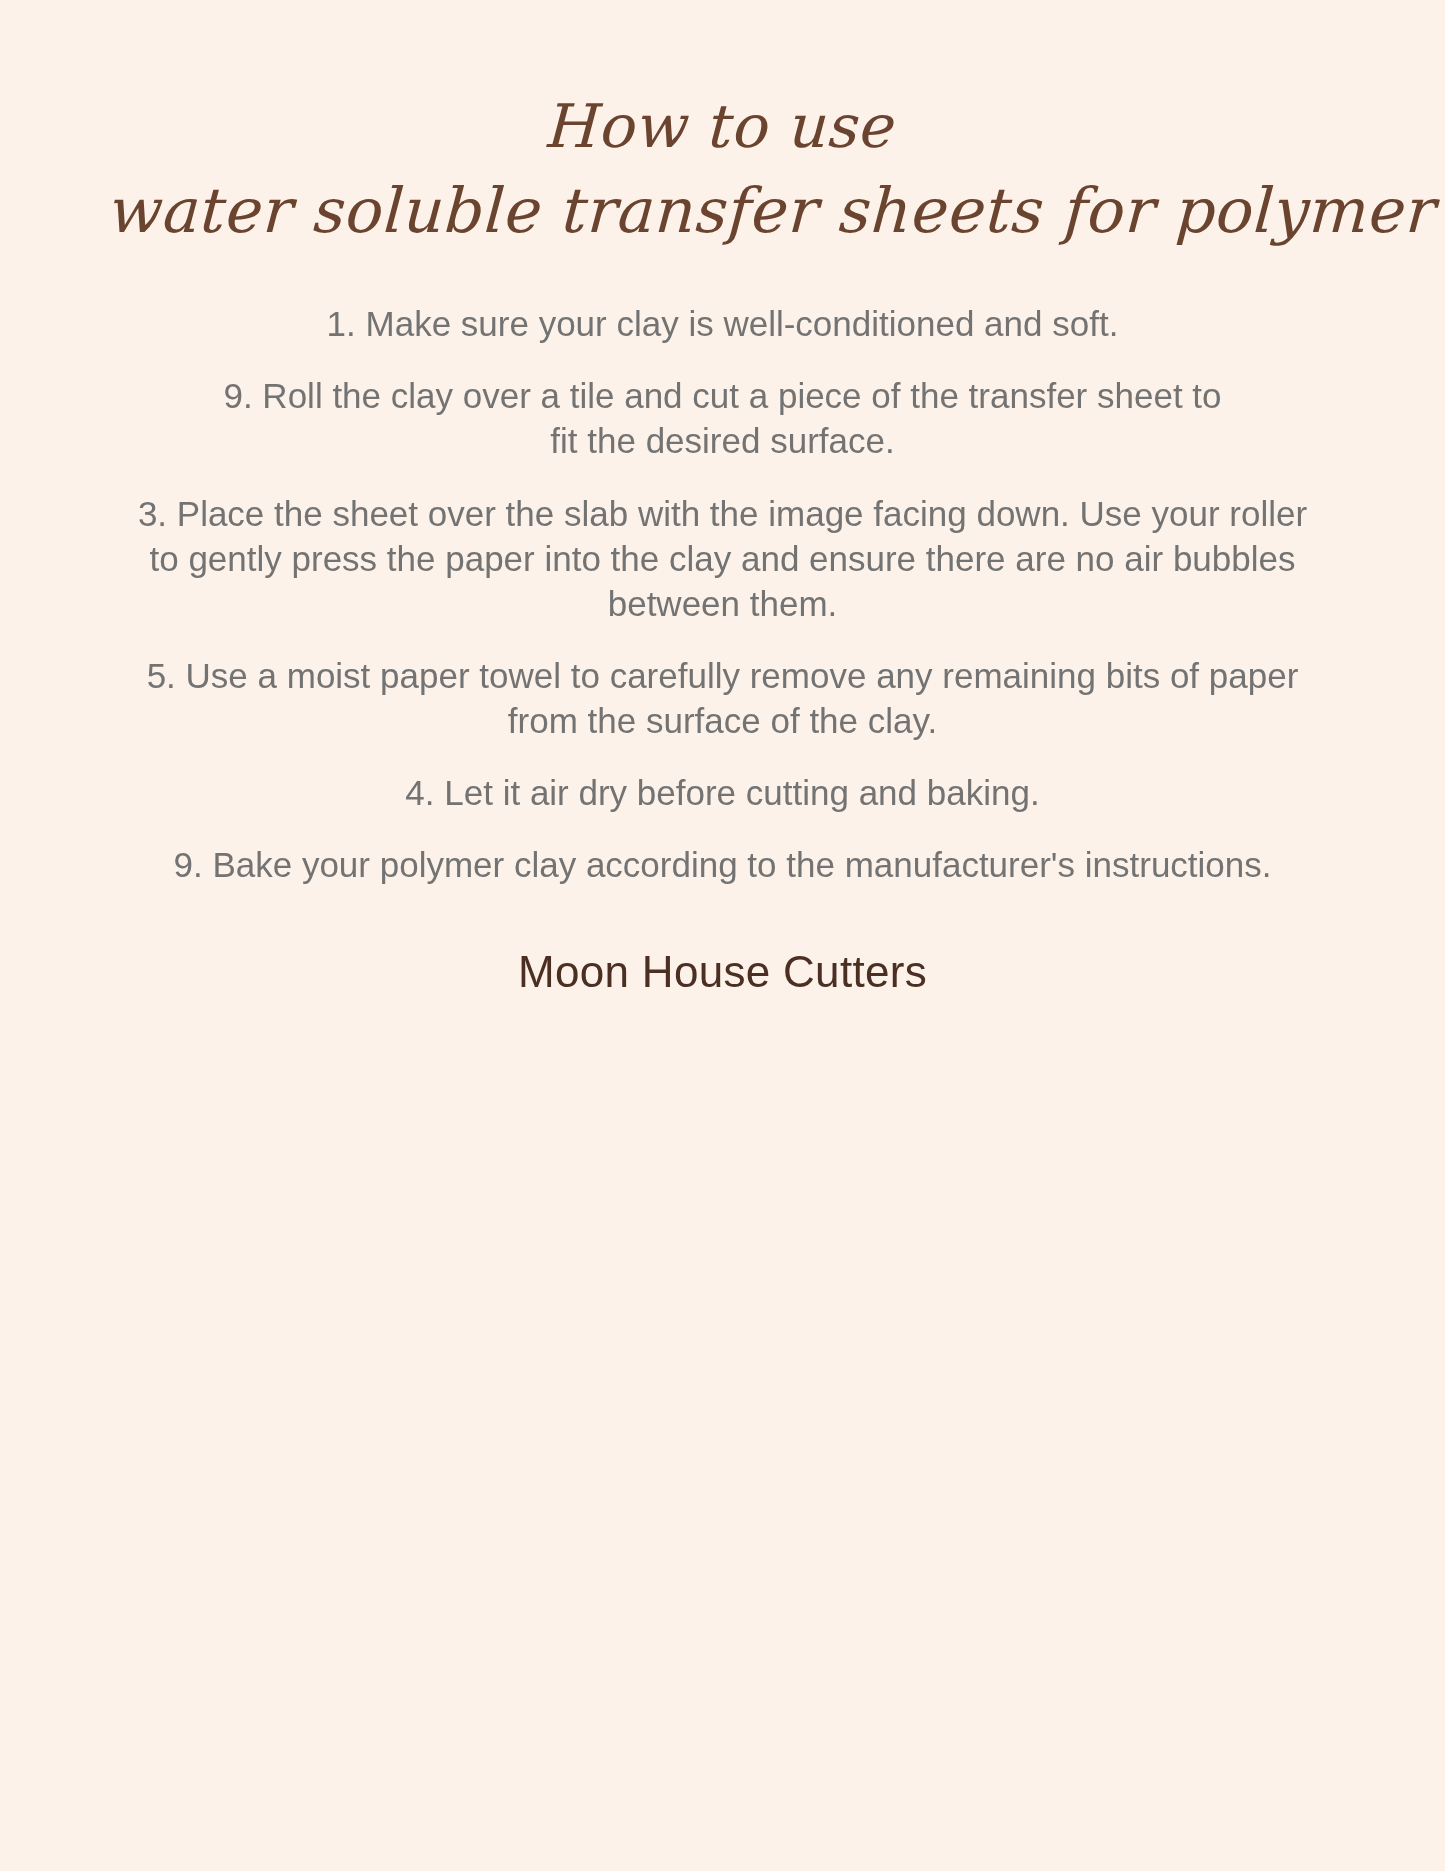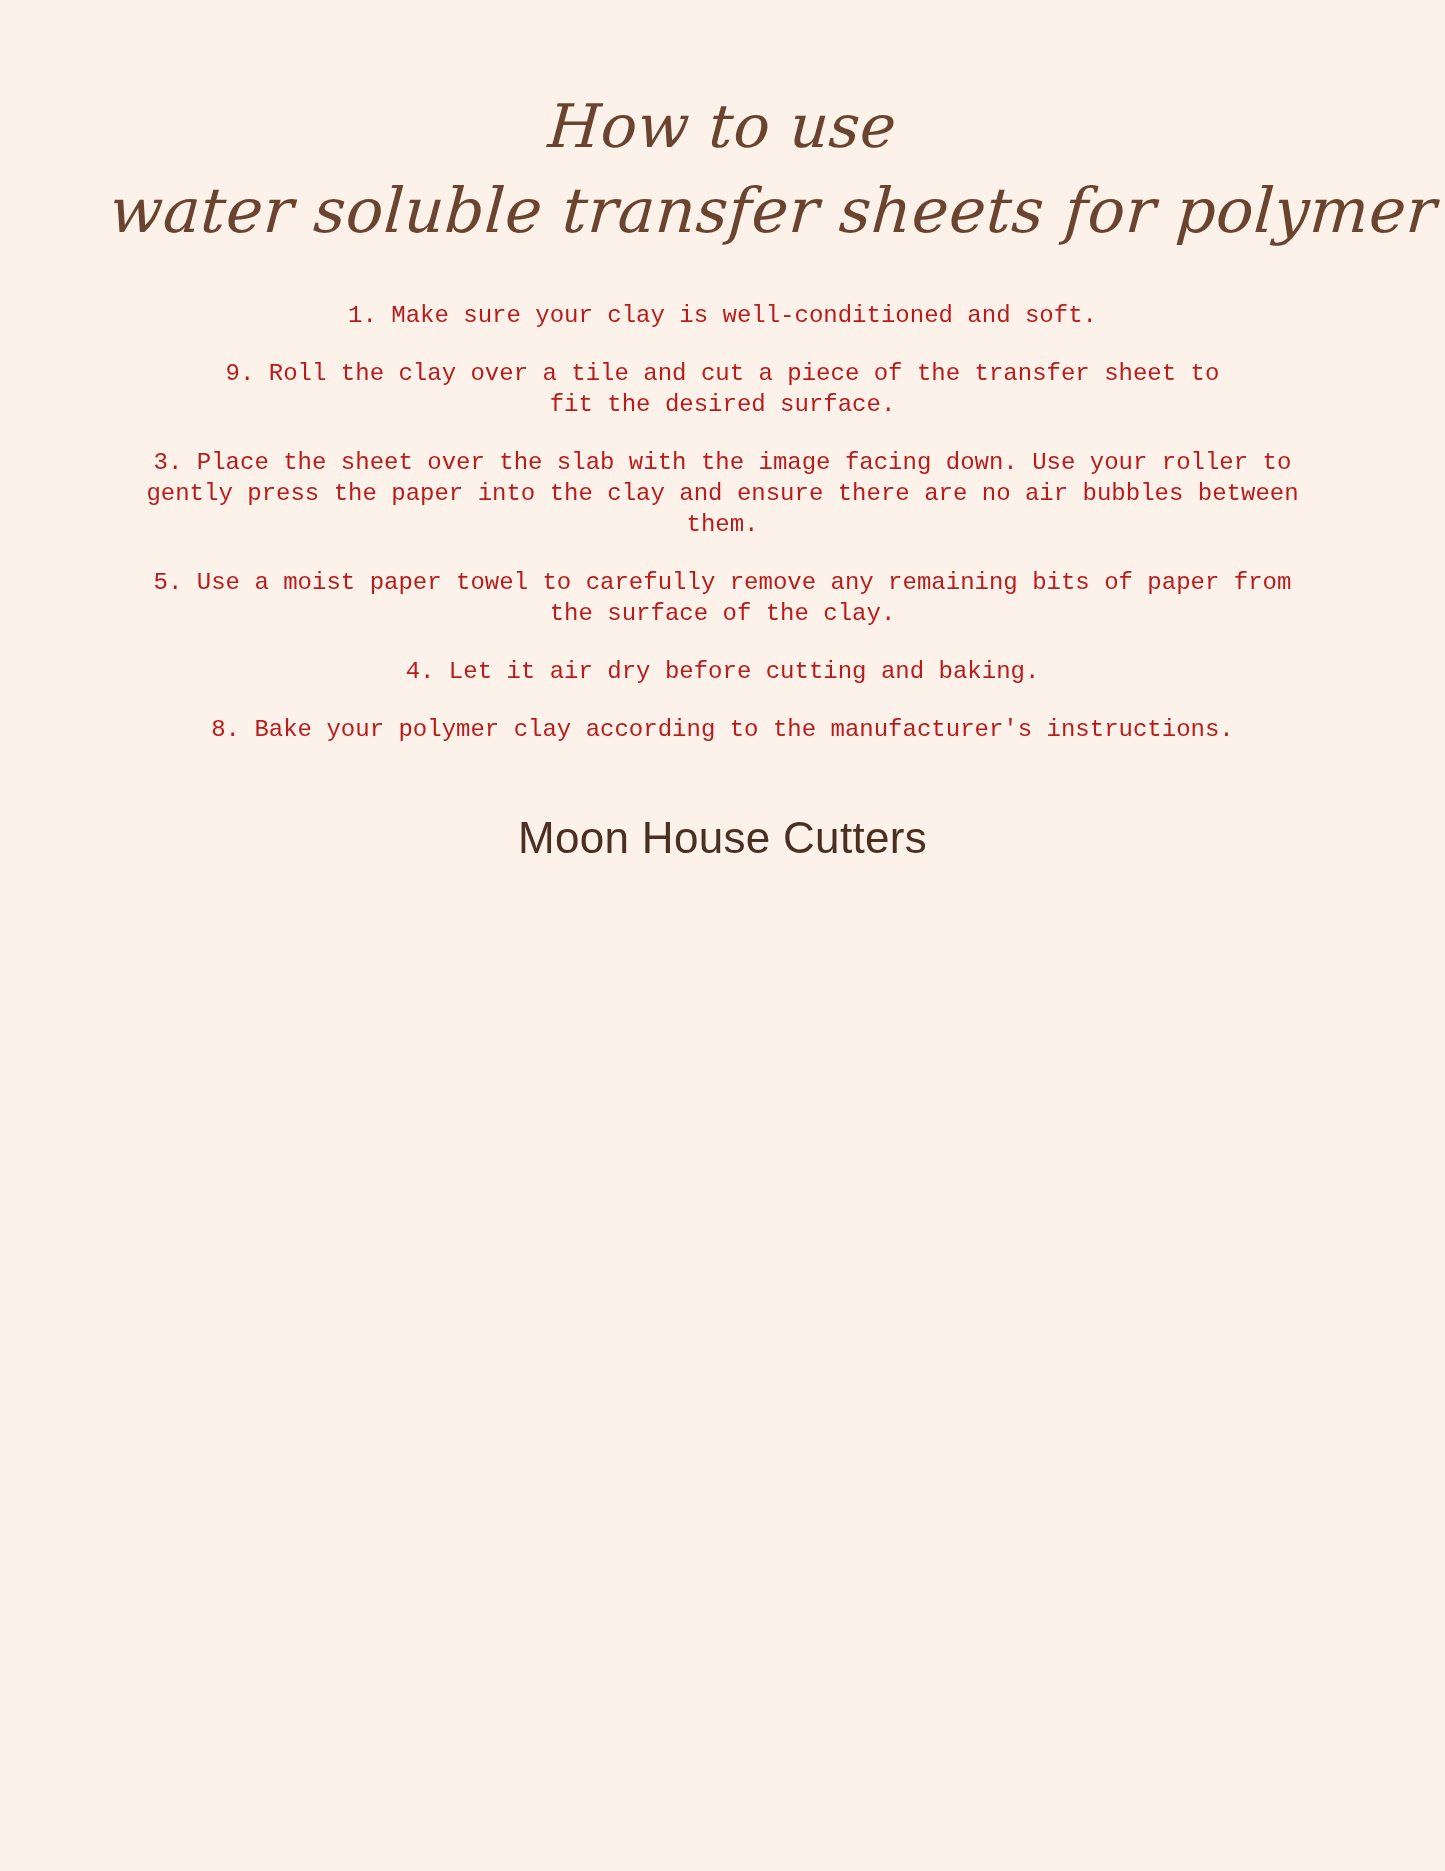--- a/index.html
+++ b/index.html
@@ -46,32 +46,32 @@
   }
   .steps {
     margin-top: 58px;
     width: 1200px;
     display: flex;
     flex-direction: column;
     align-items: center;
   }
   .step {
     text-align: center;
-    font-size: 24px;
+    font-size: 35px;
     line-height: 1.29;
-    color: #b91c1c;
+    color: #737373;
     margin-bottom: 27px;
-    font-family: Liberation Mono, monospace;
+    font-family: Liberation Sans, sans-serif;
     font-weight: 400;
     max-width: 1180px;
   }
   .step.narrow { max-width: 1010px; }
   .step.mid { max-width: 1120px; }
   .footer {
-    margin-top: 40px;
+    margin-top: 32px;
     font-size: 44px;
     color: #4a2f22;
     text-align: center;
     letter-spacing: 0.3px;
   }
 </style>
 </head>
 <body>
 
 <div class="page">
@@ -80,18 +80,18 @@
     <div class="title-line1">How to use</div>
     <div class="title-line2">water soluble transfer sheets for polymer clay</div>
   </div>
 
   <div class="steps">
     <div class="step narrow">1. Make sure your clay is well-conditioned and soft.</div>
     <div class="step narrow">9. Roll the clay over a tile and cut a piece of the transfer sheet to fit the desired surface.</div>
     <div class="step">3. Place the sheet over the slab with the image facing down. Use your roller to gently press the paper into the clay and ensure there are no air bubbles between them.</div>
     <div class="step">5. Use a moist paper towel to carefully remove any remaining bits of paper from the surface of the clay.</div>
     <div class="step narrow">4. Let it air dry before cutting and baking.</div>
-    <div class="step mid">8. Bake your polymer clay according to the manufacturer's instructions.</div>
+    <div class="step mid">9. Bake your polymer clay according to the manufacturer's instructions.</div>
   </div>
 
   <div class="footer">Moon House Cutters</div>
 
 </div>
 
 </body></html>

